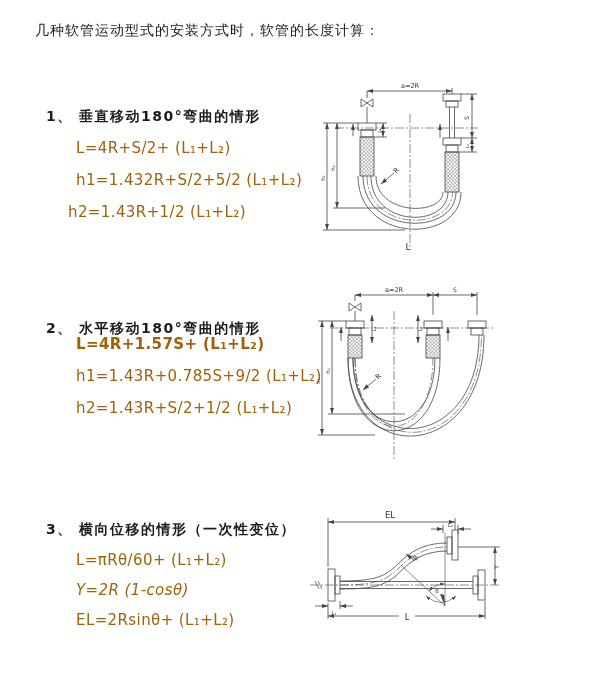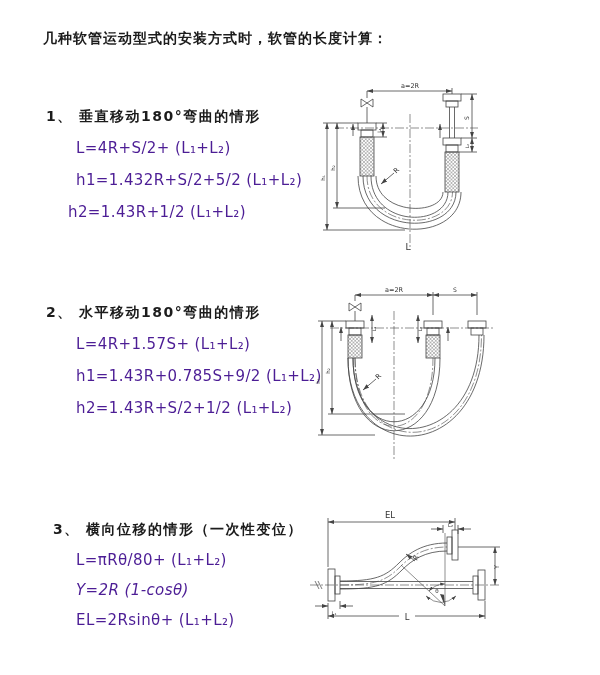--- a/index.html
+++ b/index.html
@@ -2,51 +2,51 @@
 <html><head>
 <meta charset="utf-8">
 <style>
   html,body{margin:0;padding:0;}
   body{
     width:600px;height:675px;position:relative;background:#ffffff;
     font-family:"DejaVu Sans","Liberation Sans",sans-serif;color:#1c1c1c;
     overflow:hidden;
   }
   .title{
-    position:absolute;left:35px;top:22px;margin:8px;
-    font-size:14px;font-weight:bold;letter-spacing:1px;white-space:nowrap;
+    position:absolute;left:35px;top:22px;margin:0;
+    font-size:14px;font-weight:normal;letter-spacing:1px;white-space:nowrap;
   }
   .sec-heading{
     position:absolute;margin:0;font-size:14px;font-weight:bold;letter-spacing:1.5px;white-space:nowrap;
   }
   .formula{
-    position:absolute;font-size:15px;font-weight:400;letter-spacing:.4px;white-space:nowrap;color:#4c1d95;
+    position:absolute;font-size:15px;font-weight:400;letter-spacing:.4px;white-space:nowrap;color:#a16207;
   }
   svg.diag{position:absolute;overflow:visible;}
   svg.diag text{fill:#333;font-family:"DejaVu Sans","Liberation Sans",sans-serif;}
 </style>
 </head>
 <body>
 
 <div>
 
   <h1 class="title">几种软管运动型式的安装方式时，软管的长度计算：</h1>
 
   <h2 class="sec-heading" style="left:46px;top:108px;">1、 垂直移动180°弯曲的情形</h2>
   <div class="formula" style="left:76px;top:139px;">L=4R+S/2+ (L₁+L₂)</div>
   <div class="formula" style="left:76px;top:171px;">h1=1.432R+S/2+5/2 (L₁+L₂)</div>
   <div class="formula" style="left:68px;top:203px;">h2=1.43R+1/2 (L₁+L₂)</div>
 
-  <h2 class="sec-heading" style="left:46px;top:304px;">2、 水平移动180°弯曲的情形</h2>
-  <div class="formula" style="left:76px;top:335px;">L=4R+1.57S+ (L₁+L₂)</div>
+  <h2 class="sec-heading" style="left:46px;top:320px;">2、 水平移动180°弯曲的情形</h2>
+  <div class="formula" style="left:76px;top:335px;font-weight:bold;">L=4R+1.57S+ (L₁+L₂)</div>
   <div class="formula" style="left:76px;top:367px;">h1=1.43R+0.785S+9/2 (L₁+L₂)</div>
   <div class="formula" style="left:76px;top:399px;text-align:right;">h2=1.43R+S/2+1/2 (L₁+L₂)</div>
 
-  <h2 class="sec-heading" style="left:46px;top:521px;margin-left:7px;">3、 横向位移的情形（一次性变位）</h2>
-  <div class="formula" style="left:76px;top:551px;">L=πRθ/80+ (L₁+L₂)</div>
+  <h2 class="sec-heading" style="left:46px;top:521px;">3、 横向位移的情形（一次性变位）</h2>
+  <div class="formula" style="left:76px;top:551px;">L=πRθ/60+ (L₁+L₂)</div>
   <div class="formula" style="left:76px;top:581px;font-style:italic;">Y=2R (1-cosθ)</div>
   <div class="formula" style="left:76px;top:611px;">EL=2Rsinθ+ (L₁+L₂)</div>
 
   <svg class="diag" style="left:315px;top:78px;" width="190" height="175" viewBox="0 0 190 175">
     <defs>
       <marker id="d1a" markerWidth="9" markerHeight="8" refX="8" refY="4" orient="auto-start-reverse">
         <path d="M0,1.4 L8,4 L0,6.6 z" fill="#444"></path>
       </marker>
       <pattern id="d1h" width="3.5" height="3.5" patternUnits="userSpaceOnUse">
         <path d="M0,0 l3.5,3.5 M3.5,0 l-3.5,3.5" stroke="#777" stroke-width="0.5"></path>

